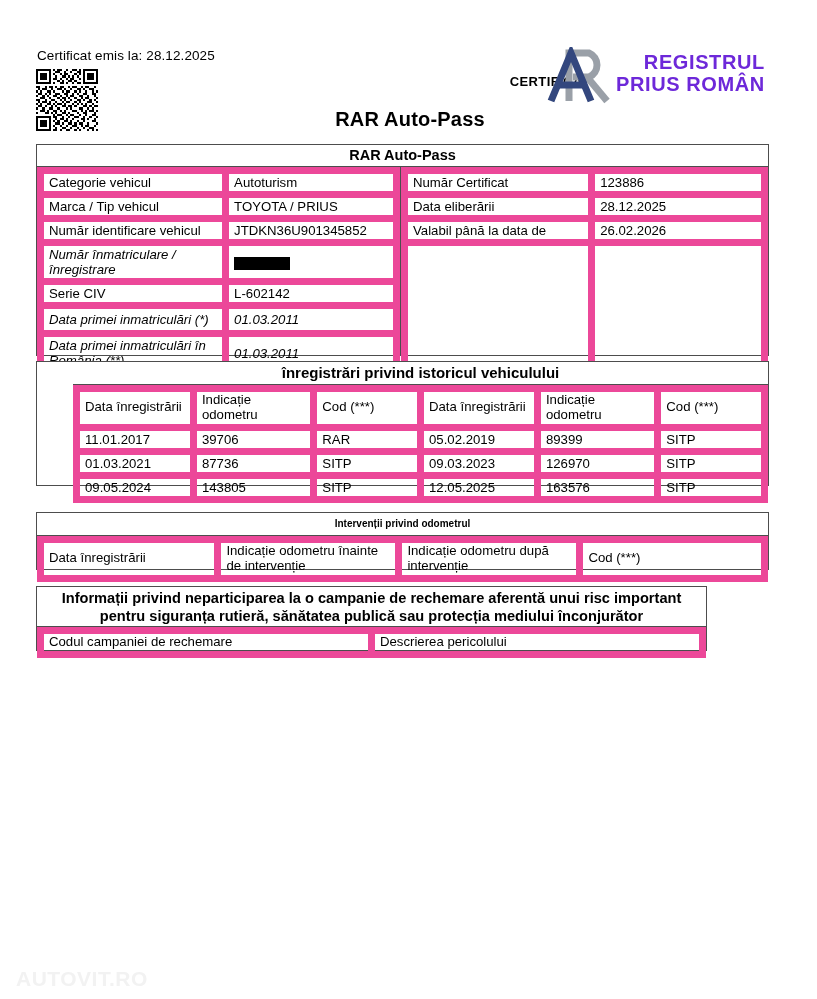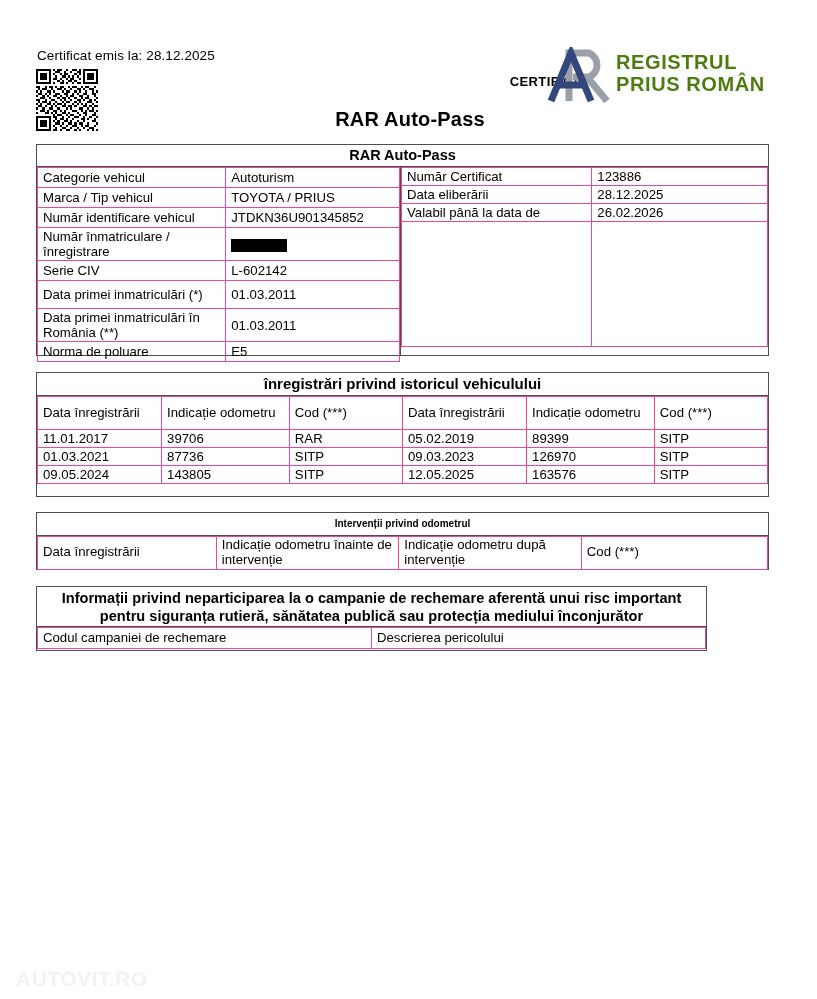--- a/index.html
+++ b/index.html
@@ -68,22 +68,23 @@
   }
   #logo-text {
     position: absolute;
     left: 73px; top: 5px;
     line-height: 1.08;
   }
   .logo-line {
     font-size: 20px;
     font-weight: bold;
     letter-spacing: 0.6px;
-    color: #4d7c0f;
+    color: #6d28d9;
     white-space: nowrap;
+    text-align: right;
   }
 
   
   .block {
     position: absolute;
     border: 1.6px solid #4d4d4d;
     background: #fff;
     box-sizing: border-box;
   }
   .band {
@@ -91,21 +92,21 @@
     text-align: center;
     font-weight: bold;
     box-sizing: border-box;
   }
   table.grid {
     border-collapse: collapse;
     width: 100%;
     table-layout: fixed;
   }
   table.grid td, table.grid th {
-    border: 1px solid #ec4899;
+    border: 7px solid #ec4899;
     padding: 1px 5px;
     font-size: 13.2px;
     vertical-align: middle;
     box-sizing: border-box;
     font-weight: normal;
     text-align: left;
   }
   .lbl { text-align: left; }
   .val { text-align: right; font-weight: bold; padding-right: 7px; }
   .hdr {
@@ -133,26 +134,26 @@
     line-height: 21px;
     font-size: 14.5px;
   }
   #main-cols {
     display: flex;
     height: 188px;
   }
   #main-left { width: 364px; border-right: 1.6px solid #4d4d4d; box-sizing: border-box; }
   #main-right { flex: 1; box-sizing: border-box; }
   #main-left table.grid td { height: 20px; }
-  #main-left table.grid tr.tall td { height: 28px; }
+  #main-left table.grid tr.tall td { height: 28px; font-style: italic; }
 
   
   #hist-block {
-    left: 36px; top: 372px;
-    width: 733px; height: 125px;
+    left: 36px; top: 361px;
+    width: 733px; height: 125px; padding-left: 36px;
   }
   #hist-band {
     height: 23px;
     line-height: 22px;
     font-size: 15px;
   }
   #hist-block table.grid td { height: 16px; font-size: 13.2px; }
   #hist-block table.grid tr.head td { height: 33px; }
 
   

